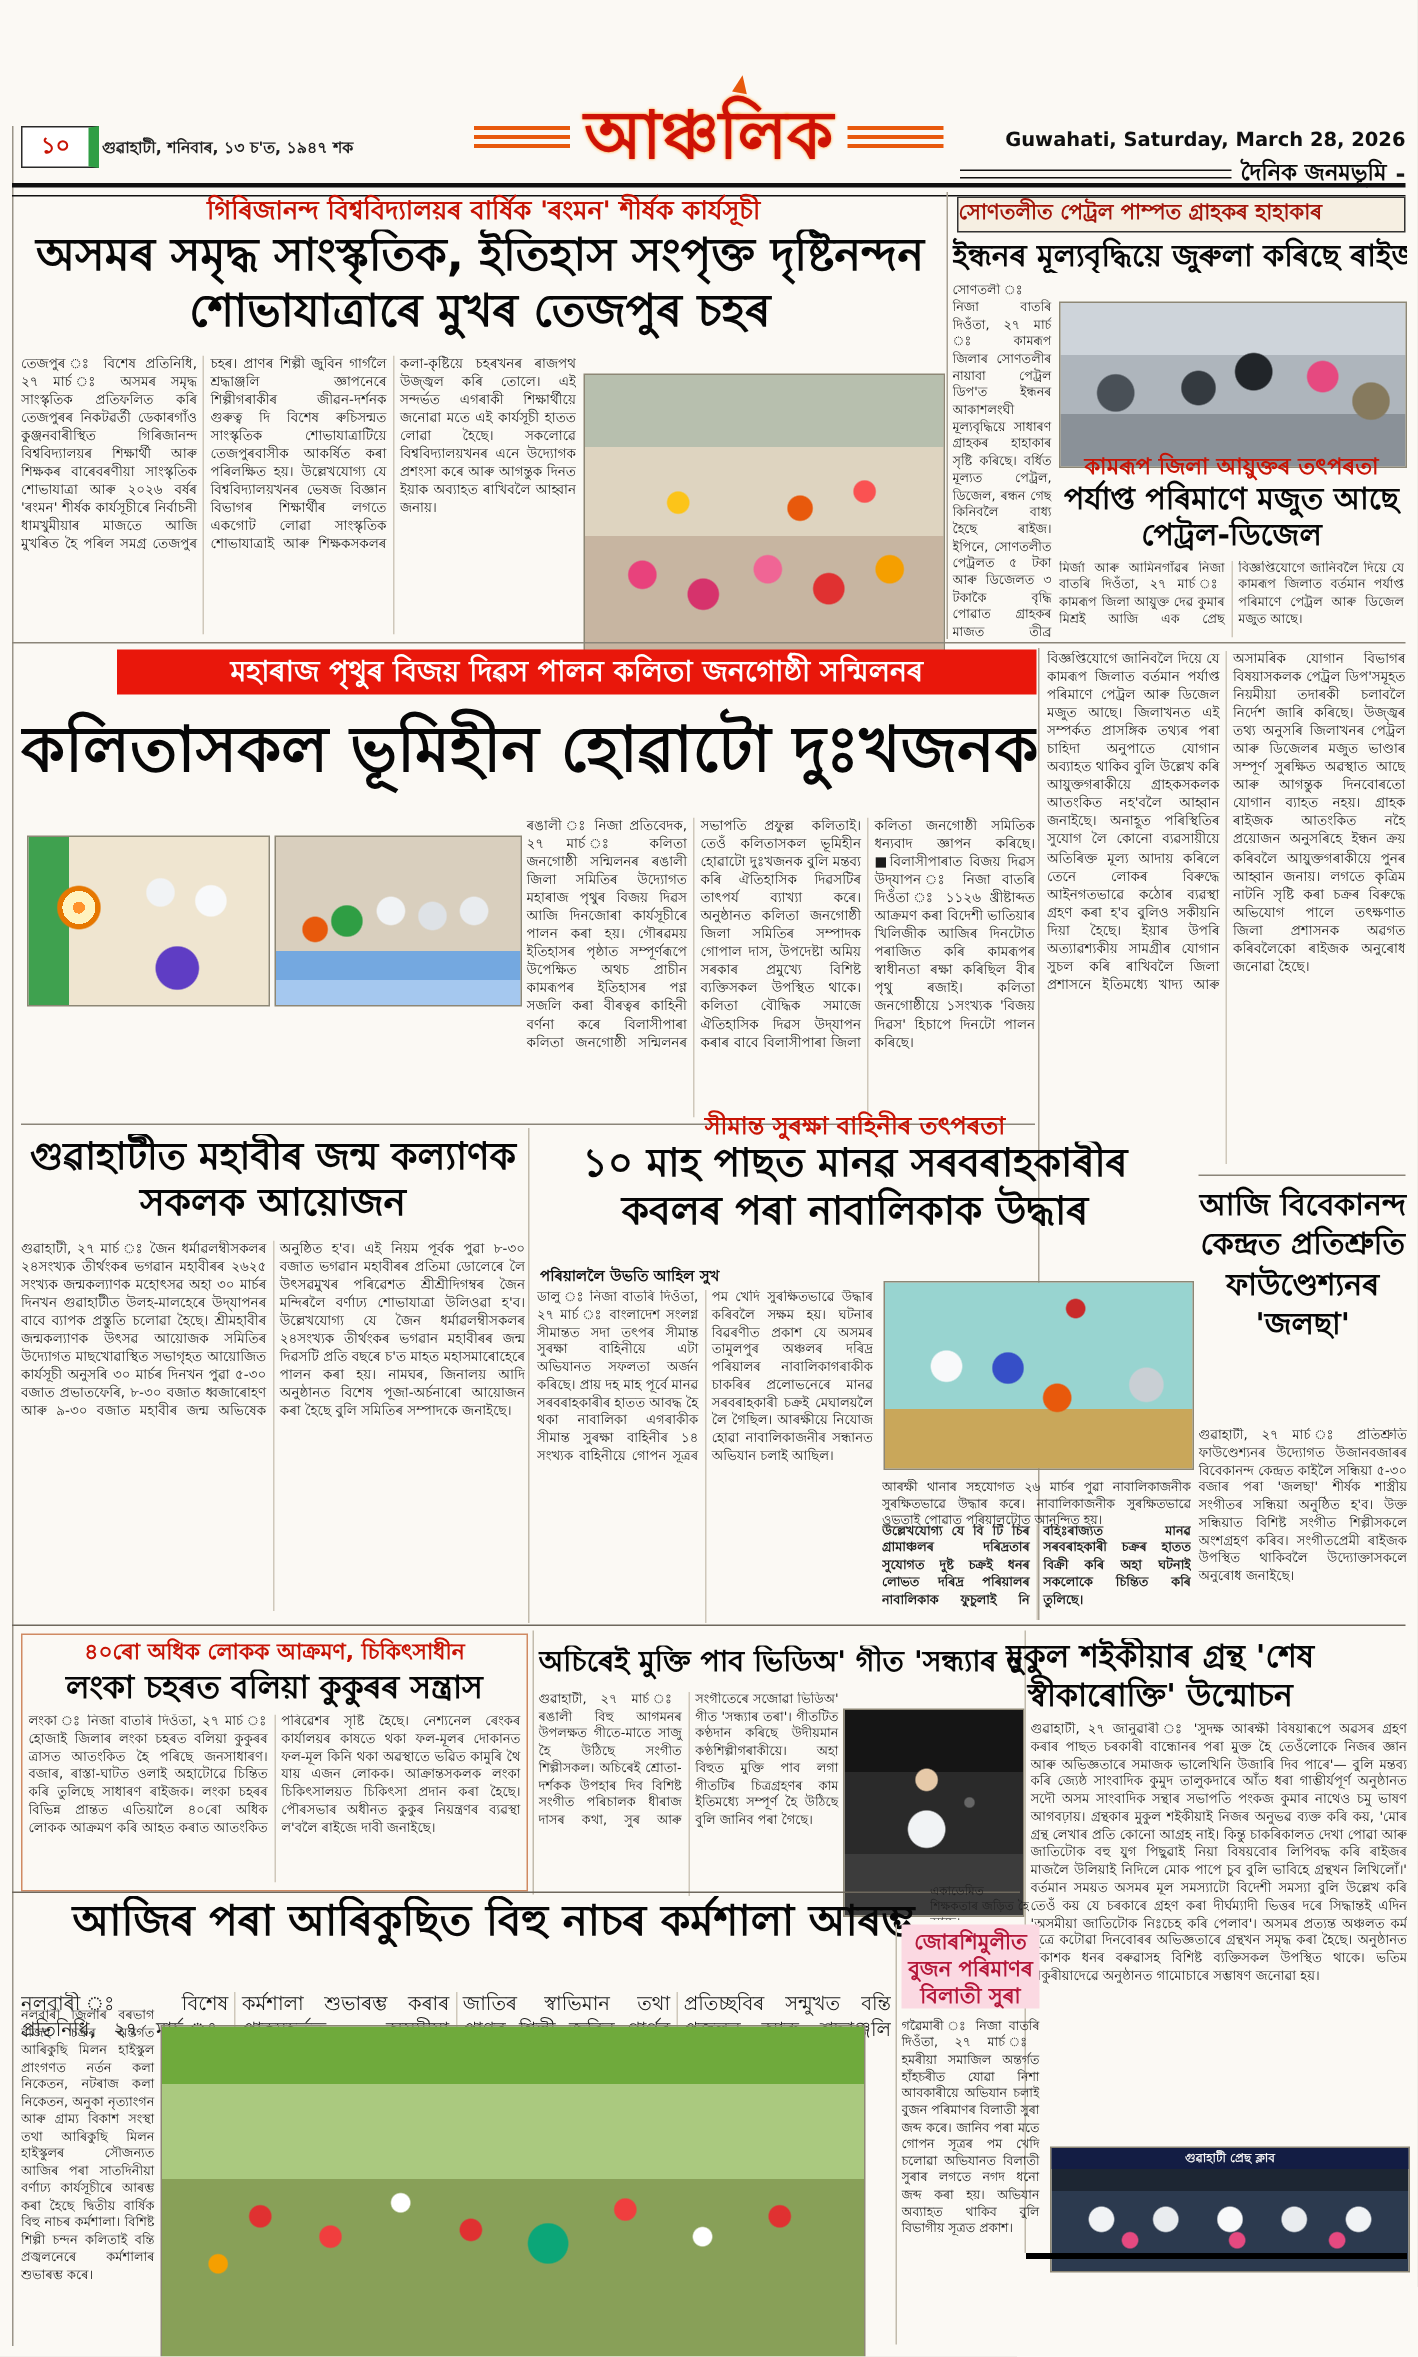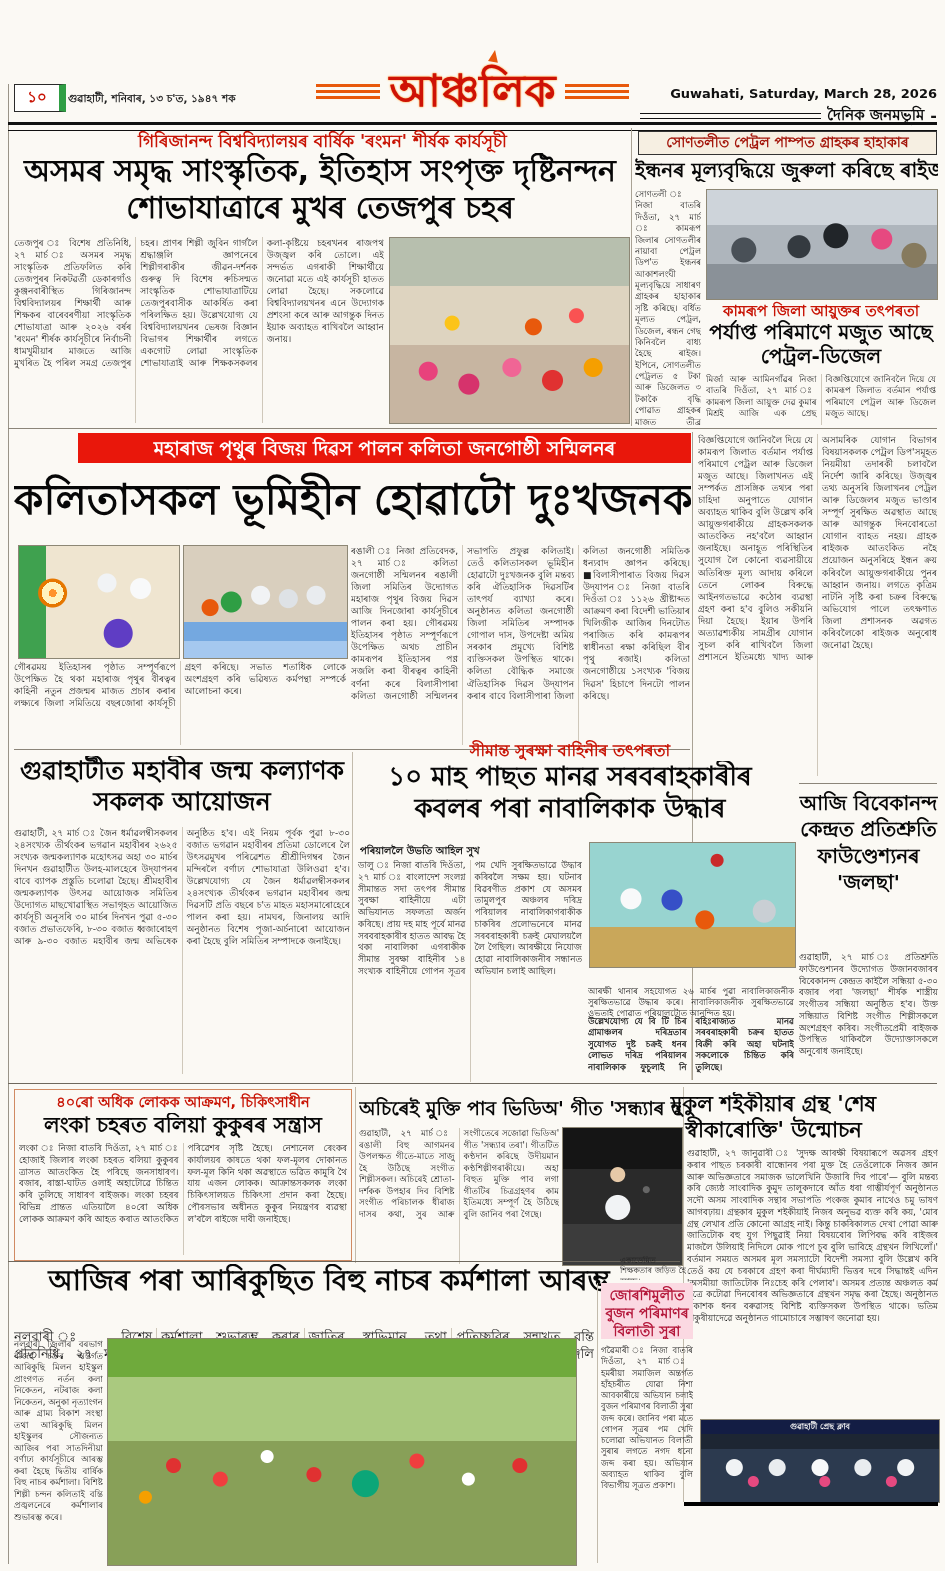--- a/index.html
+++ b/index.html
@@ -11,35 +11,35 @@
   .abs{position:absolute;}
   .body-text{font-size:9px;line-height:1.34;text-align:justify;color:#1c1c1c;overflow:hidden;}
   .cols2{column-count:2;column-gap:9px;column-rule:1px solid #cfc8ba;}
   .cols3{column-count:3;column-gap:9px;column-rule:1px solid #cfc8ba;}
   .cols4{column-count:4;column-gap:9px;column-rule:1px solid #cfc8ba;}
   .kicker{color:#c81405;font-weight:bold;text-align:center;line-height:1.2;}
   .headline{font-weight:bold;color:#070707;text-align:center;line-height:1.22;}
   .nowrap{white-space:nowrap;overflow:hidden;}
   .vrule{width:1px;background:#a9a294;}
   .hrule{height:1px;background:#8b8579;}
-  .photo{position:absolute;border:1px solid #8d8775;}
+  .photo{position:absolute;border:1px solid #8d8775;margin-top:12px;}
   .caption{font-size:8.4px;line-height:1.3;text-align:justify;color:#222;overflow:hidden;}
 
   
   .pagebox{border:1.5px solid #2a2a2a;border-right:7px solid #2f9e44;background:#fff;
     color:#c81405;font-weight:bold;font-size:15px;text-align:center;line-height:25px;}
   .mast-row{display:flex;align-items:center;justify-content:center;gap:10px;}
   .mast-title{font-size:44px;font-weight:bold;color:#ce1206;text-shadow:0 0 2px #ff8a00;line-height:1;}
   .mast-bars{width:64px;height:15px;background:repeating-linear-gradient(180deg,#e8590c 0 3px,rgba(0,0,0,0) 3px 6px);}
   .flame{width:0;height:0;border-left:5px solid transparent;border-right:5px solid transparent;border-bottom:12px solid #e8590c;transform:rotate(10deg);}
   .dbl-line{flex:1;height:4px;border-top:1.5px solid #111;border-bottom:1px solid #111;}
   .header-rule{height:5px;border-top:3px solid #111;border-bottom:1px solid #111;}
 
   .banner-red{background:#e9170b;color:#ffffff;font-weight:bold;font-size:19px;text-align:center;line-height:30px;}
-  .boxed-kicker{border:1.5px solid #333;background:#f6efe2;color:#a3150a;font-weight:bold;font-size:14px;text-align:center;line-height:21px;}
+  .boxed-kicker{border:1.5px solid #333;background:#f6efe2;color:#a3150a;font-weight:bold;font-size:14px;line-height:21px;}
   .jors-head{background:#fbd9e2;color:#b4173a;font-weight:bold;font-size:14px;text-align:center;line-height:1.3;padding:3px 1px;}
   .lead-bold{font-weight:bold;font-size:10px;color:#111;}
 
   
   .ph-procession{background:
     radial-gradient(circle at 16% 72%, #e8427c 0 9px, rgba(0,0,0,0) 10px),
     radial-gradient(circle at 33% 79%, #d6336c 0 10px, rgba(0,0,0,0) 11px),
     radial-gradient(circle at 51% 70%, #f06595 0 9px, rgba(0,0,0,0) 10px),
     radial-gradient(circle at 68% 77%, #e03131 0 10px, rgba(0,0,0,0) 11px),
     radial-gradient(circle at 85% 70%, #f59f00 0 9px, rgba(0,0,0,0) 10px),
@@ -147,21 +147,20 @@
   <div class="abs body-text cols2" style="left:706px;top:374px;width:230px;height:51px;font-size:8.5px;">মিৰ্জা আৰু আমিনগাঁৱৰ নিজা বাতৰি দিওঁতা, ২৭ মাৰ্চ ঃ কামৰূপ জিলা আয়ুক্ত দেৱ কুমাৰ মিশ্ৰই আজি এক প্ৰেছ বিজ্ঞপ্তিযোগে জানিবলৈ দিয়ে যে কামৰূপ জিলাত বৰ্তমান পৰ্যাপ্ত পৰিমাণে পেট্ৰল আৰু ডিজেল মজুত আছে।</div>
 
   <div class="abs hrule" style="left:8px;top:428px;width:929px;"></div>
 
   <div class="abs banner-red nowrap" style="left:78px;top:433px;width:613px;height:30px;">মহাৰাজ পৃথুৰ বিজয় দিৱস পালন কলিতা জনগোষ্ঠী সন্মিলনৰ</div>
   <div class="abs headline nowrap" style="left:14px;top:467px;width:677px;font-size:42px;line-height:1.55;height:74px;">কলিতাসকল ভূমিহীন হোৱাটো দুঃখজনক</div>
 
   <div class="photo ph-garland" style="left:18px;top:545px;width:160px;height:112px;"></div>
   <div class="photo ph-group" style="left:183px;top:545px;width:163px;height:112px;"></div>
   <div class="abs body-text cols3" style="left:351px;top:545px;width:339px;height:200px;">ৰঙালী ঃ নিজা প্ৰতিবেদক, ২৭ মাৰ্চ ঃ কলিতা জনগোষ্ঠী সন্মিলনৰ ৰঙালী জিলা সমিতিৰ উদ্যোগত মহাৰাজ পৃথুৰ বিজয় দিৱস আজি দিনজোৰা কাৰ্যসূচীৰে পালন কৰা হয়। গৌৰৱময় ইতিহাসৰ পৃষ্ঠাত সম্পূৰ্ণৰূপে উপেক্ষিত অথচ প্ৰাচীন কামৰূপৰ ইতিহাসৰ পণ্ণ সজলি কৰা বীৰত্বৰ কাহিনী বৰ্ণনা কৰে বিলাসীপাৰা কলিতা জনগোষ্ঠী সন্মিলনৰ সভাপতি প্ৰফুল্ল কলিতাই। তেওঁ কলিতাসকল ভূমিহীন হোৱাটো দুঃখজনক বুলি মন্তব্য কৰি ঐতিহাসিক দিৱসটিৰ তাৎপৰ্য ব্যাখ্যা কৰে। অনুষ্ঠানত কলিতা জনগোষ্ঠী জিলা সমিতিৰ সম্পাদক গোপাল দাস, উপদেষ্টা অমিয় সৰকাৰ প্ৰমুখ্যে বিশিষ্ট ব্যক্তিসকল উপস্থিত থাকে। কলিতা বৌদ্ধিক সমাজে ঐতিহাসিক দিৱস উদ্‌যাপন কৰাৰ বাবে বিলাসীপাৰা জিলা কলিতা জনগোষ্ঠী সমিতিক ধন্যবাদ জ্ঞাপন কৰিছে। ■বিলাসীপাৰাত বিজয় দিৱস উদ্‌যাপন ঃ নিজা বাতৰি দিওঁতা ঃ ১১২৬ খ্ৰীষ্টাব্দত আক্ৰমণ কৰা বিদেশী ভাতিয়াৰ খিলিজীক আজিৰ দিনটোত পৰাজিত কৰি কামৰূপৰ স্বাধীনতা ৰক্ষা কৰিছিল বীৰ পৃথু ৰজাই। কলিতা জনগোষ্ঠীয়ে ১সংখ্যক 'বিজয় দিৱস' হিচাপে দিনটো পালন কৰিছে।</div>
-  <div class="abs body-text cols2" style="left:14px;top:661px;width:332px;height:84px;">গৌৰৱময় ইতিহাসৰ পৃষ্ঠাত সম্পূৰ্ণৰূপে উপেক্ষিত হৈ থকা মহাৰাজ পৃথুৰ বীৰত্বৰ কাহিনী নতুন প্ৰজন্মৰ মাজত প্ৰচাৰ কৰাৰ লক্ষ্যৰে জিলা সমিতিয়ে বছৰজোৰা কাৰ্যসূচী গ্ৰহণ কৰিছে। সভাত শতাধিক লোকে অংশগ্ৰহণ কৰি ভৱিষ্যত কৰ্মপন্থা সম্পৰ্কে আলোচনা কৰে।</div>
 
   <div class="abs vrule" style="left:692px;top:432px;height:648px;"></div>
   <div class="abs body-text cols2" style="left:698px;top:434px;width:239px;height:342px;">বিজ্ঞপ্তিযোগে জানিবলৈ দিয়ে যে কামৰূপ জিলাত বৰ্তমান পৰ্যাপ্ত পৰিমাণে পেট্ৰল আৰু ডিজেল মজুত আছে। জিলাখনত এই সম্পৰ্কত প্ৰাসঙ্গিক তথ্যৰ পৰা চাহিদা অনুপাতে যোগান অব্যাহত থাকিব বুলি উল্লেখ কৰি আয়ুক্তগৰাকীয়ে গ্ৰাহকসকলক আতংকিত নহ'বলৈ আহ্বান জনাইছে। অনাহূত পৰিস্থিতিৰ সুযোগ লৈ কোনো ব্যৱসায়ীয়ে অতিৰিক্ত মূল্য আদায় কৰিলে তেনে লোকৰ বিৰুদ্ধে আইনগতভাৱে কঠোৰ ব্যৱস্থা গ্ৰহণ কৰা হ'ব বুলিও সকীয়নি দিয়া হৈছে। ইয়াৰ উপৰি অত্যাৱশ্যকীয় সামগ্ৰীৰ যোগান সুচল কৰি ৰাখিবলৈ জিলা প্ৰশাসনে ইতিমধ্যে খাদ্য আৰু অসামৰিক যোগান বিভাগৰ বিষয়াসকলক পেট্ৰল ডিপ'সমূহত নিয়মীয়া তদাৰকী চলাবলৈ নিৰ্দেশ জাৰি কৰিছে। উজ্জ্বৰ তথ্য অনুসৰি জিলাখনৰ পেট্ৰল আৰু ডিজেলৰ মজুত ভাণ্ডাৰ সম্পূৰ্ণ সুৰক্ষিত অৱস্থাত আছে আৰু আগন্তুক দিনবোৰতো যোগান ব্যাহত নহয়। গ্ৰাহক ৰাইজক আতংকিত নহৈ প্ৰয়োজন অনুসৰিহে ইন্ধন ক্ৰয় কৰিবলৈ আয়ুক্তগৰাকীয়ে পুনৰ আহ্বান জনায়। লগতে কৃত্ৰিম নাটনি সৃষ্টি কৰা চক্ৰৰ বিৰুদ্ধে অভিযোগ পালে তৎক্ষণাত জিলা প্ৰশাসনক অৱগত কৰিবলৈকো ৰাইজক অনুৰোধ জনোৱা হৈছে।</div>
 
   <div class="abs hrule" style="left:14px;top:749px;width:676px;"></div>
   <div class="abs headline" style="left:14px;top:756px;width:336px;height:68px;font-size:25px;overflow:hidden;">গুৱাহাটীত মহাবীৰ জন্ম কল্যাণক সকলক আয়োজন</div>
   <div class="abs body-text cols2" style="left:14px;top:827px;width:336px;height:247px;">গুৱাহাটী, ২৭ মাৰ্চ ঃ জৈন ধৰ্মাৱলম্বীসকলৰ ২৪সংখ্যক তীৰ্থংকৰ ভগৱান মহাবীৰৰ ২৬২৫ সংখ্যক জন্মকল্যাণক মহোৎসৱ অহা ৩০ মাৰ্চৰ দিনখন গুৱাহাটীত উলহ-মালহেৰে উদ্‌যাপনৰ বাবে ব্যাপক প্ৰস্তুতি চলোৱা হৈছে। শ্ৰীমহাবীৰ জন্মকল্যাণক উৎসৱ আয়োজক সমিতিৰ উদ্যোগত মাছখোৱাস্থিত সভাগৃহত আয়োজিত কাৰ্যসূচী অনুসৰি ৩০ মাৰ্চৰ দিনখন পুৱা ৫-৩০ বজাত প্ৰভাতফেৰি, ৮-৩০ বজাত ধ্বজাৰোহণ আৰু ৯-৩০ বজাত মহাবীৰ জন্ম অভিষেক অনুষ্ঠিত হ'ব। এই নিয়ম পূৰ্বক পুৱা ৮-৩০ বজাত ভগৱান মহাবীৰৰ প্ৰতিমা ডোলেৰে লৈ উৎসৱমুখৰ পৰিৱেশত শ্ৰীশ্ৰীদিগম্বৰ জৈন মন্দিৰলৈ বৰ্ণাঢ্য শোভাযাত্ৰা উলিওৱা হ'ব। উল্লেখযোগ্য যে জৈন ধৰ্মাৱলম্বীসকলৰ ২৪সংখ্যক তীৰ্থংকৰ ভগৱান মহাবীৰৰ জন্ম দিৱসটি প্ৰতি বছৰে চ'ত মাহত মহাসমাৰোহেৰে পালন কৰা হয়। নামঘৰ, জিনালয় আদি অনুষ্ঠানত বিশেষ পূজা-অৰ্চনাৰো আয়োজন কৰা হৈছে বুলি সমিতিৰ সম্পাদকে জনাইছে।</div>
   <div class="abs vrule" style="left:352px;top:752px;height:330px;background:#c2bbac;"></div>
 
   <div class="abs kicker" style="left:358px;top:741px;width:424px;font-size:16px;">সীমান্ত সুৰক্ষা বাহিনীৰ তৎপৰতা</div>

